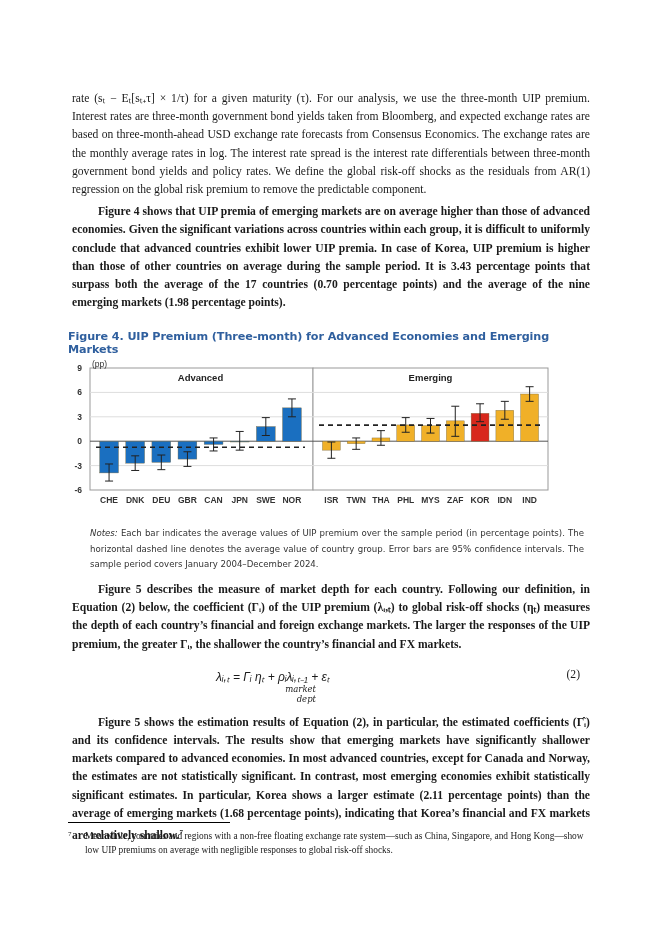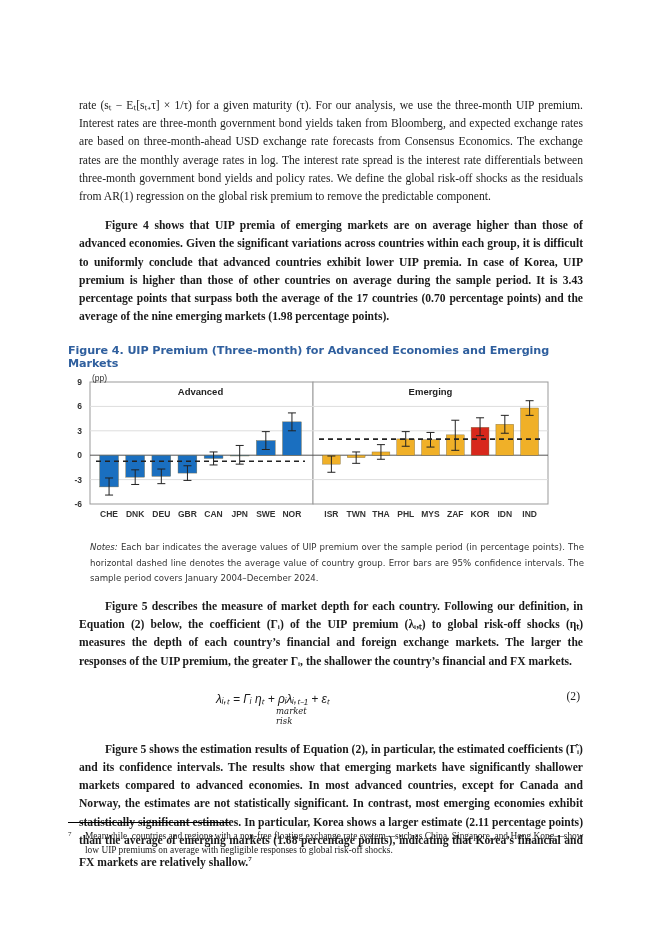--- a/index.html
+++ b/index.html
@@ -1,30 +1,30 @@
 <!DOCTYPE html>
 <html><head>
 <meta charset="utf-8">
 <style>
   html, body { margin:0; padding:0; background:#ffffff; }
   body { width:662px; height:936px; position:relative; overflow:hidden;
          font-family:"Liberation Serif", serif; color:#1a1a1a; }
   .page { position:absolute; left:68px; top:86px; width:526px; }
-  p.body { margin:11px; font-size:11.6px; line-height:18.2px; text-align:justify; }
+  p.body { margin:4px; font-size:11.6px; line-height:18.2px; text-align:justify; }
   p.indent { text-indent:26px;font-weight:bold; }
   .fig-title { font-family:"DejaVu Sans", sans-serif; font-weight:bold; color:#2f5f9e;
                font-size:11.2px; text-align:left; margin:18px 0 4px 0; letter-spacing:-0.1px; }
   .chart-wrap { position:relative; width:526px; height:160px; margin-left:0; }
   .notes { font-family:"DejaVu Sans", sans-serif; font-size:8.6px; line-height:15.5px;
            color:#333; text-align:justify; margin:6px 10px 8px 22px; }
   .notes .lbl { font-style:italic; }
   .eq { position:relative; height:48px; margin:6px 0 6px 0; }
   .eq .expr { position:absolute; left:148px; top:8px; font-family:Liberation Sans, sans-serif; font-style:italic; font-size:12px; }
   .eq .num { position:absolute; right:14px; top:8px; font-size:11.6px; }
-  .eq .under { position:absolute; left:208px; top:24px; font-family:"DejaVu Serif", serif; font-style:italic; font-size:8.5px; line-height:10px; text-align:left; width:40px; }
+  .eq .under { position:absolute; left:208px; top:24px; font-family:"DejaVu Serif", serif; font-style:italic; font-size:8.5px; line-height:10px; text-align:right; width:40px; }
   .fn-rule { position:absolute; left:68px; top:822px; width:162px; height:1px; background:#000; }
   .footnote { position:absolute; left:68px; top:830px; width:528px; font-size:9.4px; line-height:13.5px; }
   .footnote .mark { position:absolute; left:0; top:-2px; font-size:7px; }
   .footnote .txt { margin-left:17px; display:block; }
   sup { font-size:7px; }
 </style>
 </head>
 <body>
 
 <div class="page">
@@ -144,21 +144,21 @@
     <span class="lbl">Notes:</span>
     <span>Each bar indicates the average values of UIP premium over the sample period (in percentage points). The horizontal dashed line denotes the average value of country group. Error bars are 95% confidence intervals. The sample period covers January 2004–December 2024.</span>
   </div>
 
   <p class="body indent">Figure 5 describes the measure of market depth for each country. Following our definition, in Equation (2) below, the coefficient (Γᵢ) of the UIP premium (λᵢ,ₜ) to global risk-off shocks (ηₜ) measures the depth of each country’s financial and foreign exchange markets. The larger the responses of the UIP premium, the greater Γᵢ, the shallower the country’s financial and FX markets.</p>
 
   <div class="eq">
     <span class="expr">λᵢ,ₜ =   Γᵢ   ηₜ + ρᵢλᵢ,ₜ₋₁ + εₜ</span>
     <span class="under">
       <span>market</span><br>
-      <span>risk</span>
+      <span>dept</span>
     </span>
     <span class="num">(2)</span>
   </div>
 
   <p class="body indent"><span>Figure 5 shows the estimation results of Equation (2), in particular, the estimated coefficients (Γ̂ᵢ) and its confidence intervals. The results show that emerging markets have significantly shallower markets compared to advanced economies. In most advanced countries, except for Canada and Norway, the estimates are not statistically significant. In contrast, most emerging economies exhibit statistically significant estimates. In particular, Korea shows a larger estimate (2.11 percentage points) than the average of emerging markets (1.68 percentage points), indicating that Korea’s financial and FX markets are relatively shallow.</span><sup>7</sup></p>
 </div>
 
 <div class="fn-rule"></div>
 <div class="footnote">
   <span class="mark">7</span>

